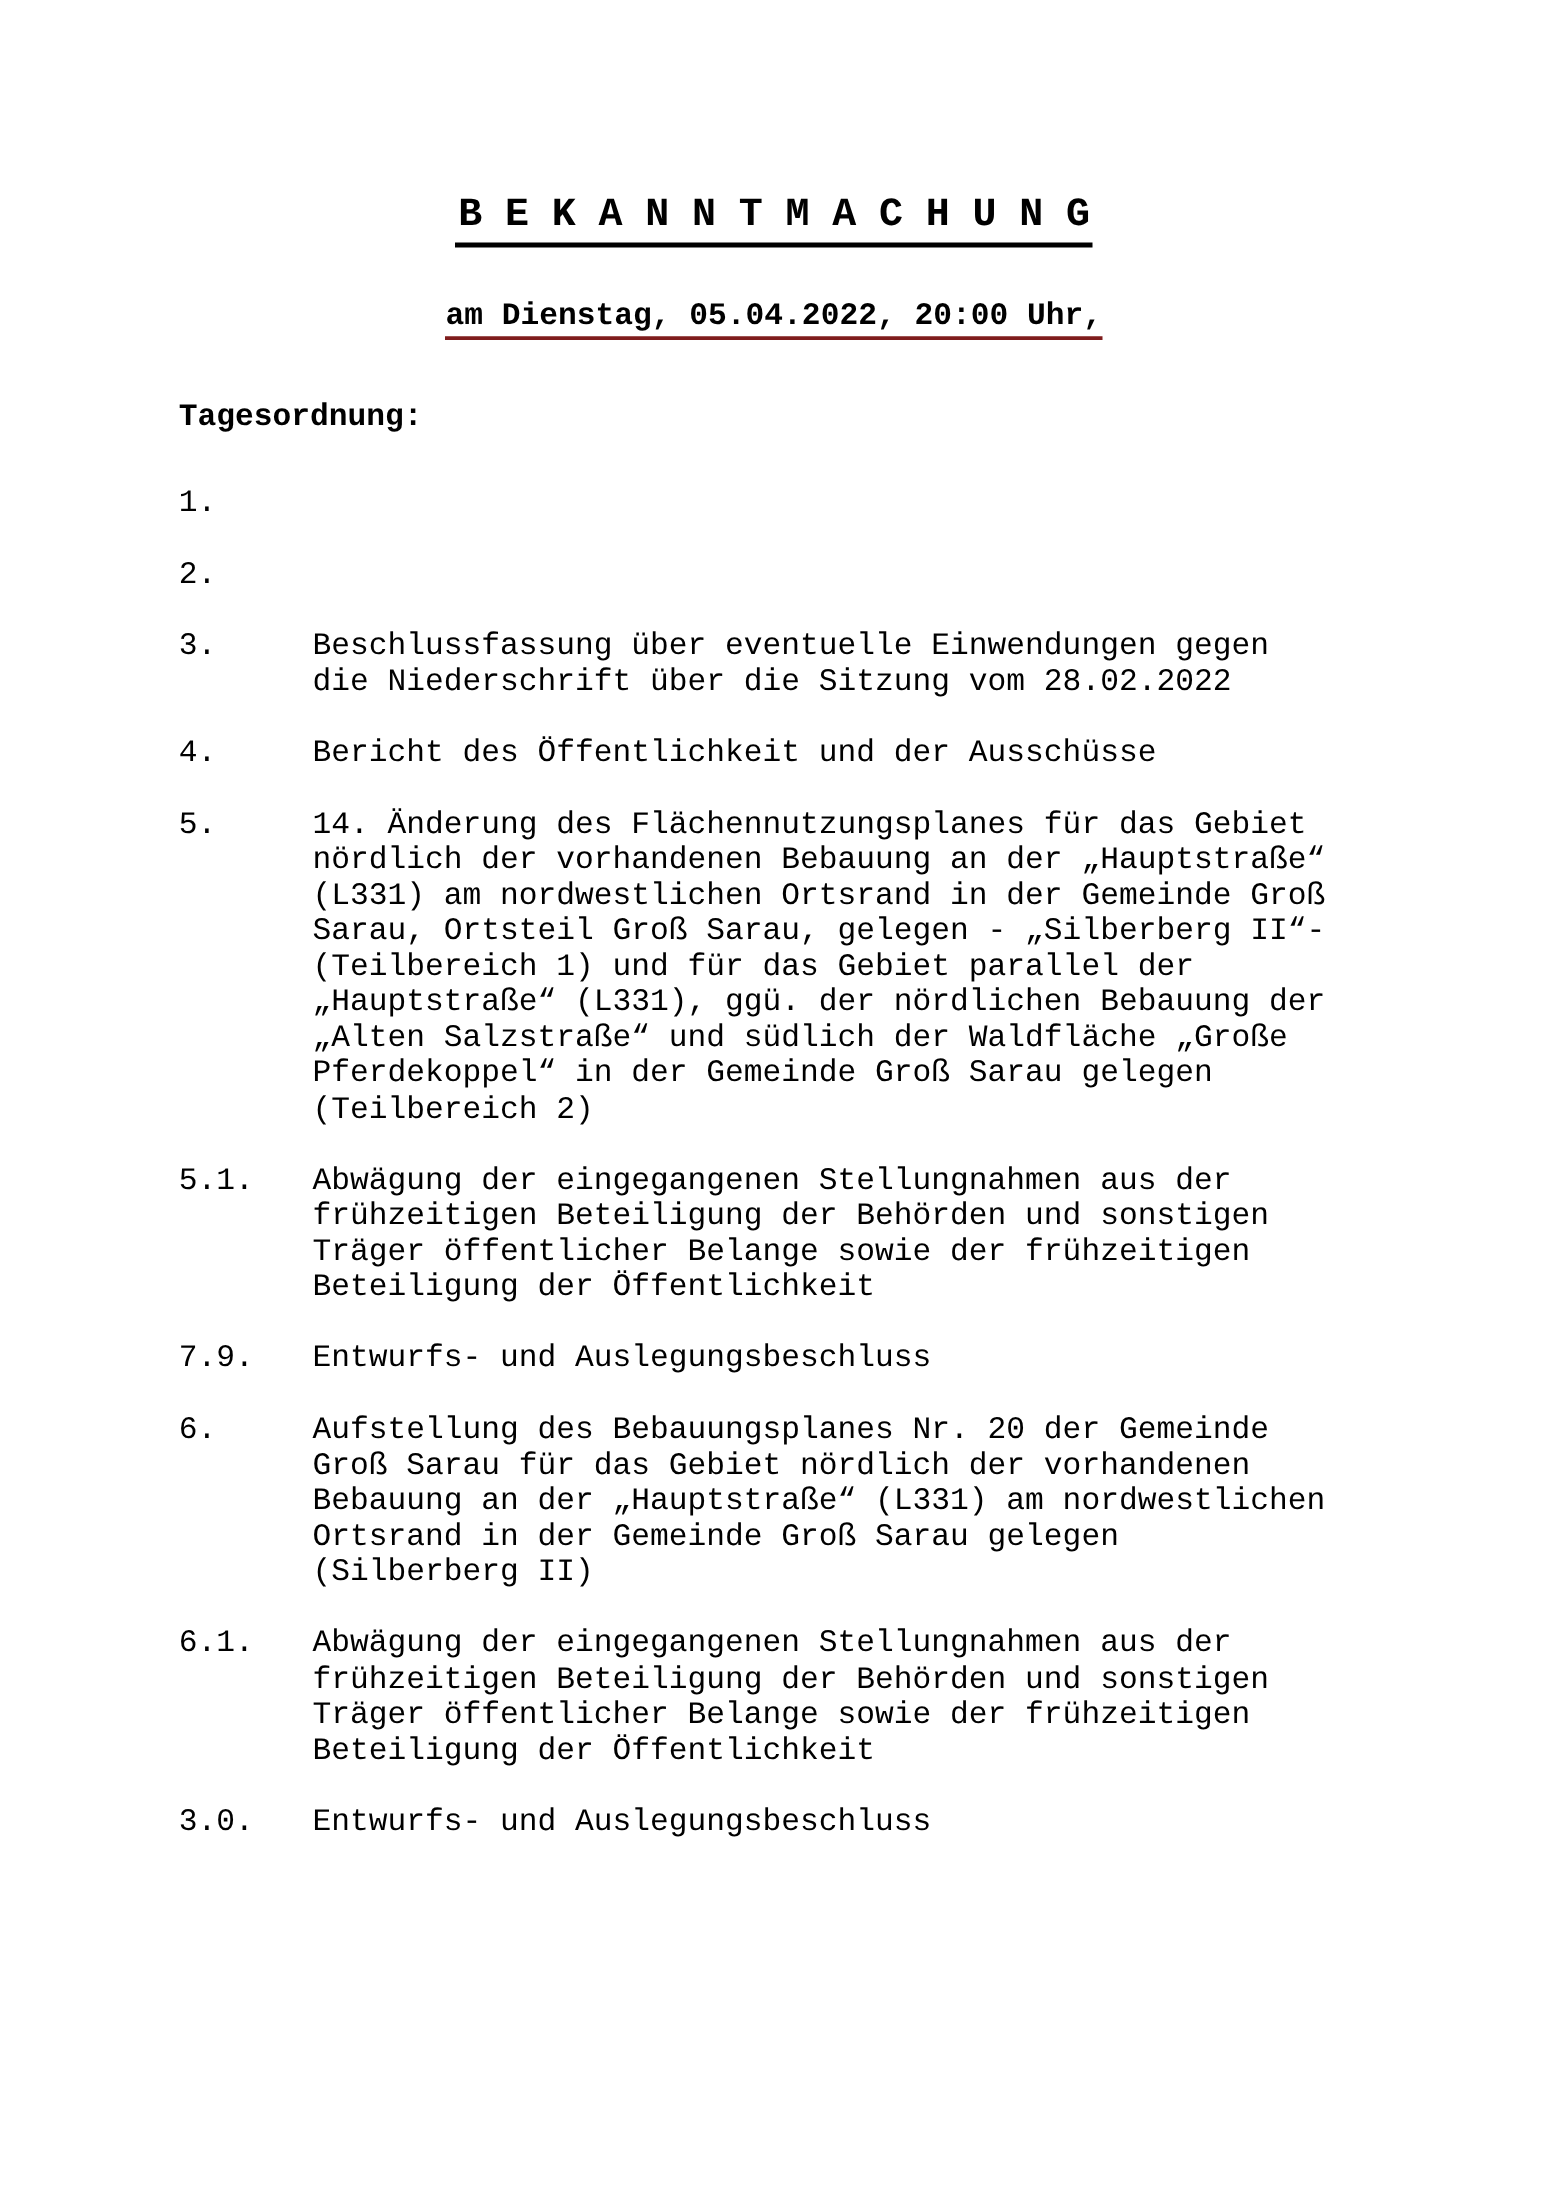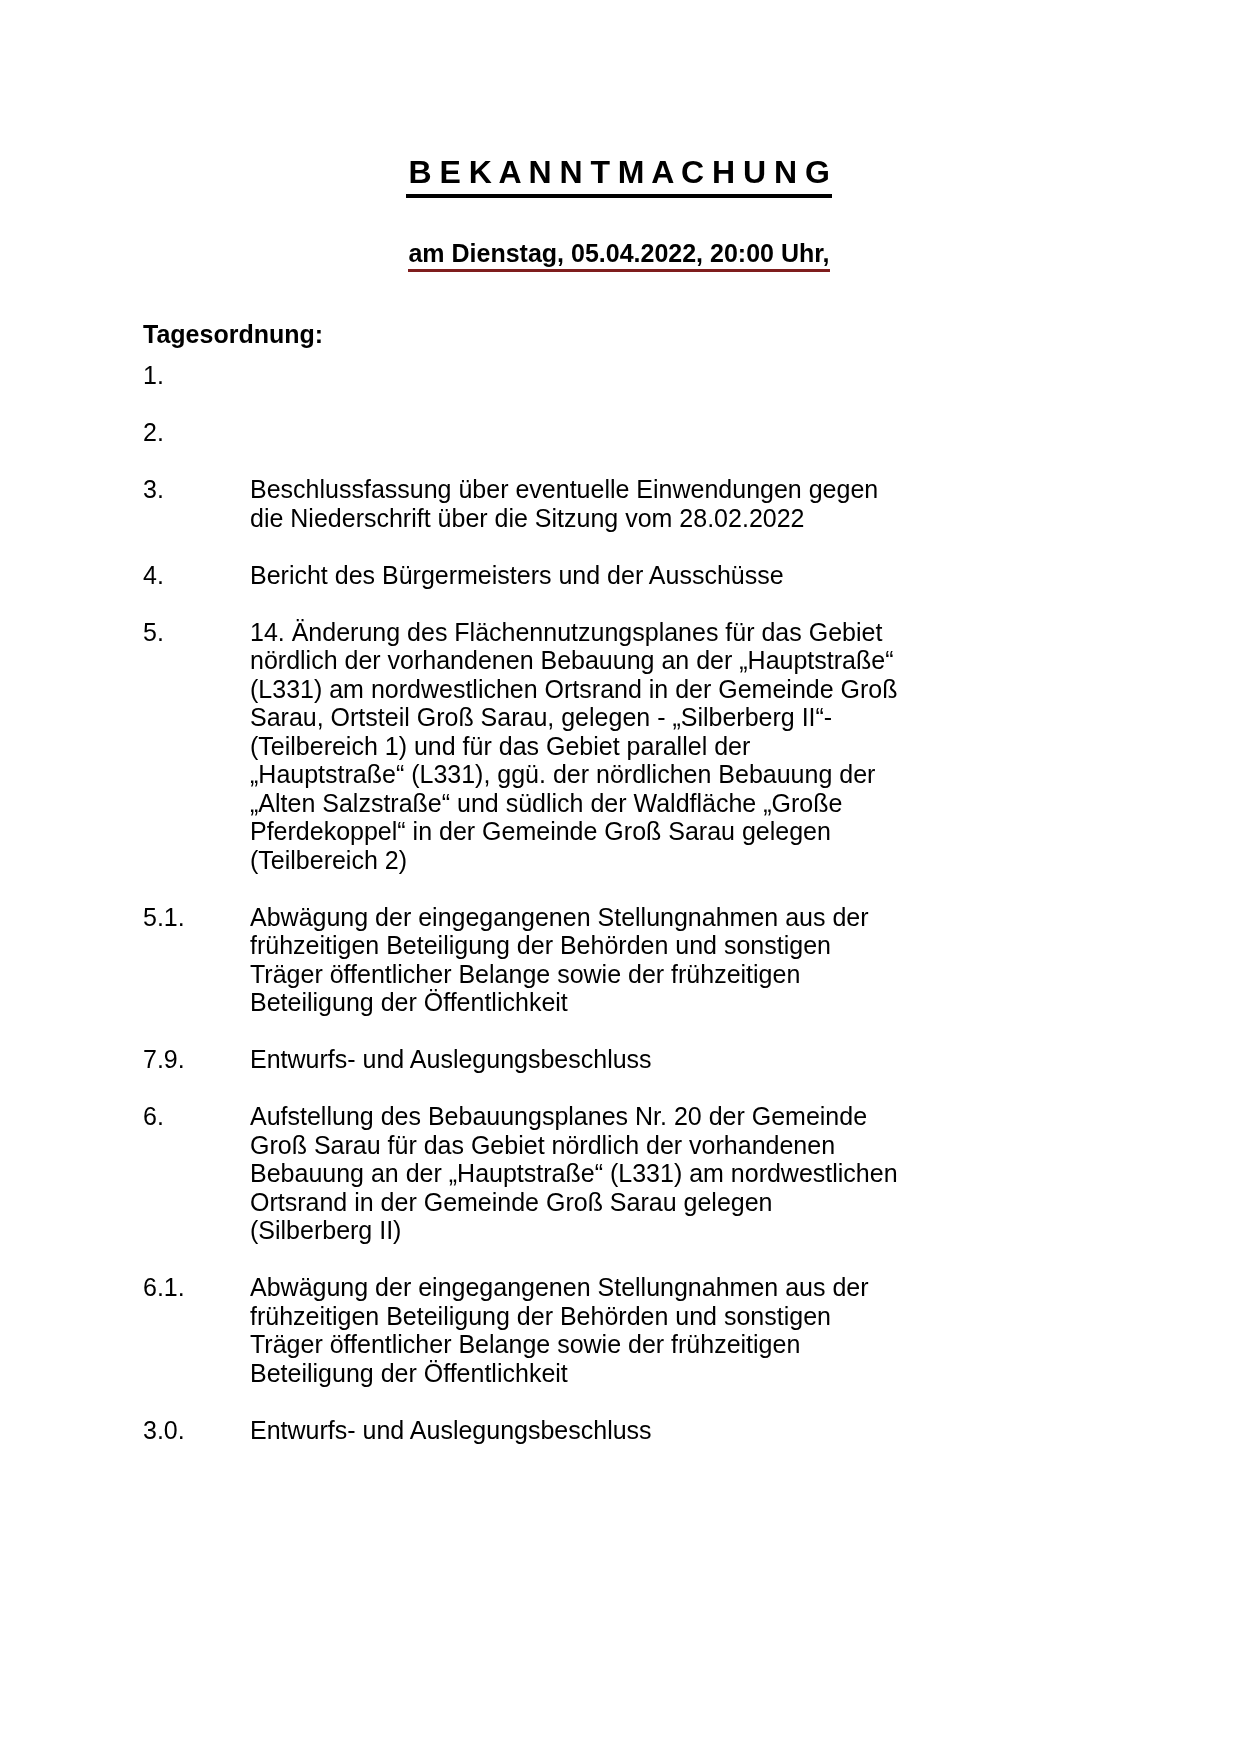--- a/index.html
+++ b/index.html
@@ -8,21 +8,21 @@
     background: #ffffff;
   }
   .page {
     position: relative;
     width: 1240px;
     height: 1754px;
     box-sizing: border-box;
     margin: 0 auto;
     background: #ffffff;
     color: #000000;
-    font-family: Liberation Sans, sans-serif;
+    font-family: Liberation Mono, monospace;
     font-size: 25px;
     line-height: 28.5px;
     padding: 152px 145px 0 143px;
     overflow: hidden;
   }
   .title-row {
     text-align: center;
     margin: 0 0 40px 0;
   }
   .doc-title {
@@ -44,21 +44,21 @@
   }
   .underlined {
     display: inline-block;
     border-bottom: 3px solid #7f1d1d;
     padding-bottom: 1px;
   }
   .agenda-heading {
     font-weight: bold;
     font-size: 25px;
     line-height: 30px;
-    margin: 47px 0 12px 0;
+    margin: 47px 0 40px 0;
   }
   .agenda-item {
     display: flex;
     align-items: flex-start;
     margin: 0 0 28.5px 0;
   }
   .item-number {
     flex: 0 0 107px;
     width: 107px;
   }
@@ -93,21 +93,21 @@
     </div>
 
     <div class="agenda-item">
       <div class="item-number">3.</div>
       <div class="item-text">Beschlussfassung über eventuelle Einwendungen gegen
 die Niederschrift über die Sitzung vom 28.02.2022</div>
     </div>
 
     <div class="agenda-item">
       <div class="item-number">4.</div>
-      <div class="item-text">Bericht des Bürgermeisters und der Ausschüsse</div>
+      <div class="item-text">Bericht des Öffentlichkeit und der Ausschüsse</div>
     </div>
 
     <div class="agenda-item">
       <div class="item-number">5.</div>
       <div class="item-text">14. Änderung des Flächennutzungsplanes für das Gebiet
 nördlich der vorhandenen Bebauung an der „Hauptstraße“
 (L331) am nordwestlichen Ortsrand in der Gemeinde Groß
 Sarau, Ortsteil Groß Sarau, gelegen - „Silberberg II“-
 (Teilbereich 1) und für das Gebiet parallel der
 „Hauptstraße“ (L331), ggü. der nördlichen Bebauung der

